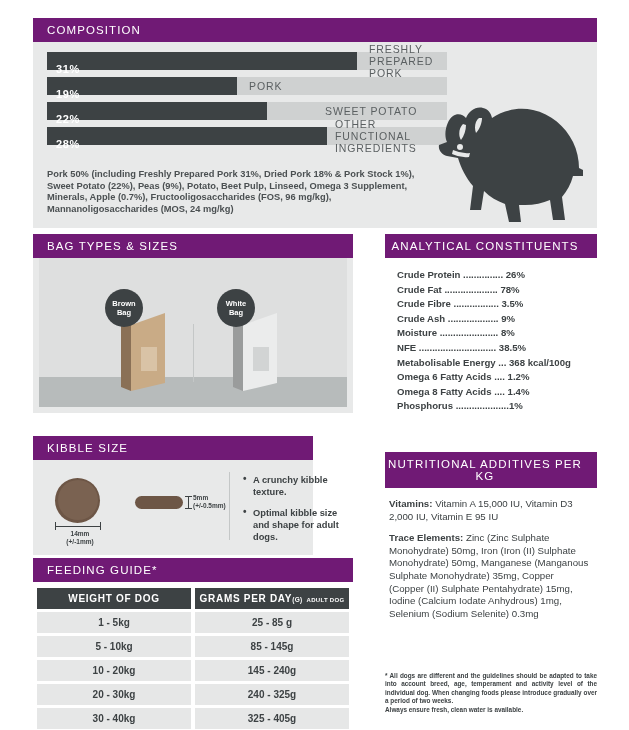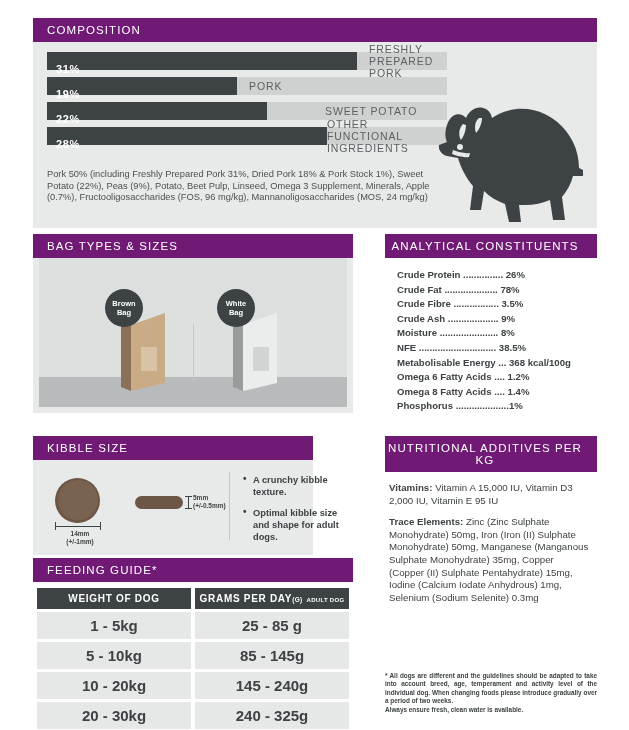--- a/index.html
+++ b/index.html
@@ -46,21 +46,21 @@
     position: absolute; top: 0; height: 100%;
     display: flex; align-items: center;
     color: #5a5f61; font-size: 10.5px; letter-spacing: .9px;
   }
   #composition-note {
     margin: 24px 14px 0 14px;
     width: 395px;
     font-size: 9.3px;
     line-height: 11.6px;
     color: #4b5052;
-    font-weight: normal;
+    font-weight: bold;
   }
   #pig {
     position: absolute; right: 14px; bottom: 0; width: 150px; height: 130px;
   }
 
   
   #bagtypes { position: absolute; left: 33px; top: 234px; width: 320px; }
   #bagtypes .panel-body { height: 155px; position: relative; overflow: hidden; }
   #bag-text { padding: 9px 10px 0 10px; text-align: center; }
   #bag-text div { font-size: 10px; line-height: 14px; color: #3d4244; font-weight: bold; }
@@ -133,21 +133,21 @@
     color: #3d4244; margin-bottom: 9px; padding-left: 10px; position: relative;
   }
   #kibble-bullets li::before {
     content: "\2022"; position: absolute; left: 0; top: -1px; font-size: 10px;
   }
   #kibble-sep {
     position: absolute; left: 196px; top: 12px; width: 1px; height: 68px; background: #c4c7c7;
   }
 
   
-  #additives { position: absolute; left: 385px; top: 436px; width: 212px; }
+  #additives { position: absolute; left: 385px; top: 452px; width: 212px; }
   #additives .panel-head { text-align: center; padding-left: 0; }
   #additives-body { padding: 10px 8px 0 4px; background: #ffffff; }
   .add-para { font-size: 9.7px; line-height: 12.6px; color: #3d4244; margin-bottom: 9px; }
   .add-para b { font-weight: bold; }
   #footnote {
     position: absolute; left: 385px; top: 672px; width: 212px;
     font-size: 6.4px; line-height: 8.4px; color: #3d4244;
     font-weight: bold; text-align: justify;
   }
   #footnote .last { text-align: left; }
@@ -159,21 +159,21 @@
     background: #3d4244; color: #ffffff;
     font-size: 10px; font-weight: bold; letter-spacing: .7px;
     padding: 5px 0; text-align: center;
     width: 50%;
     margin-top: 16px;
   }
   #fg-table th .sub1 { font-size: 6.5px; letter-spacing: .3px; }
   #fg-table th .sub2 { font-size: 6px; letter-spacing: .3px; margin-left: 4px; }
   #fg-table td {
     background: #e6e7e7; color: #3d4244;
-    font-size: 15px; font-weight: bold;
+    font-size: 10px; font-weight: bold;
     padding: 5px 0; text-align: center;
   }
 </style>
 </head>
 <body>
 
 <section id="composition">
   <div class="panel-head">COMPOSITION</div>
   <div class="panel-body">
     <div id="composition-bars">
@@ -188,21 +188,21 @@
           <div class="bar-label" style="left: 202px;">PORK</div>
         </div>
         <div class="bar-row">
           <div class="bar-fill" style="width: 220px;"></div>
           <div class="bar-pct">22%</div>
           <div class="bar-label" style="left: 232px; margin-left: 46px;">SWEET POTATO</div>
         </div>
         <div class="bar-row">
           <div class="bar-fill" style="width: 280px;"></div>
           <div class="bar-pct">28%</div>
-          <div class="bar-label" style="left: 280px;">OTHER FUNCTIONAL INGREDIENTS</div>
+          <div class="bar-label" style="left: 288px;">OTHER FUNCTIONAL INGREDIENTS</div>
         </div>
       </div>
     <div id="composition-note">Pork 50% (including Freshly Prepared Pork 31%, Dried Pork 18% &amp; Pork Stock 1%), Sweet Potato (22%), Peas (9%), Potato, Beet Pulp, Linseed, Omega 3 Supplement, Minerals, Apple (0.7%), Fructooligosaccharides (FOS, 96 mg/kg), Mannanoligosaccharides (MOS, 24 mg/kg)</div>
     <svg id="pig" viewBox="0 0 150 130">
       <path fill="#3d4244" d="M14,44 C10,36 14,22 20,18 C24,15 30,16 33,20 C36,13 43,8 50,10
         C55,11 58,15 59,20 C70,12 86,9 100,12 C118,16 132,28 140,44
         C144,52 146,62 146,70 L150,72 L150,78 L140,78 C138,86 134,93 129,99
         L132,122 L120,122 L117,102 C110,105 101,107 92,107 L86,107
         L88,124 L76,124 L72,106 C64,103 57,99 51,93 L48,112 L37,112 L40,88
         C33,80 28,70 25,60 L14,58 C9,57 5,52 6,47 Z

